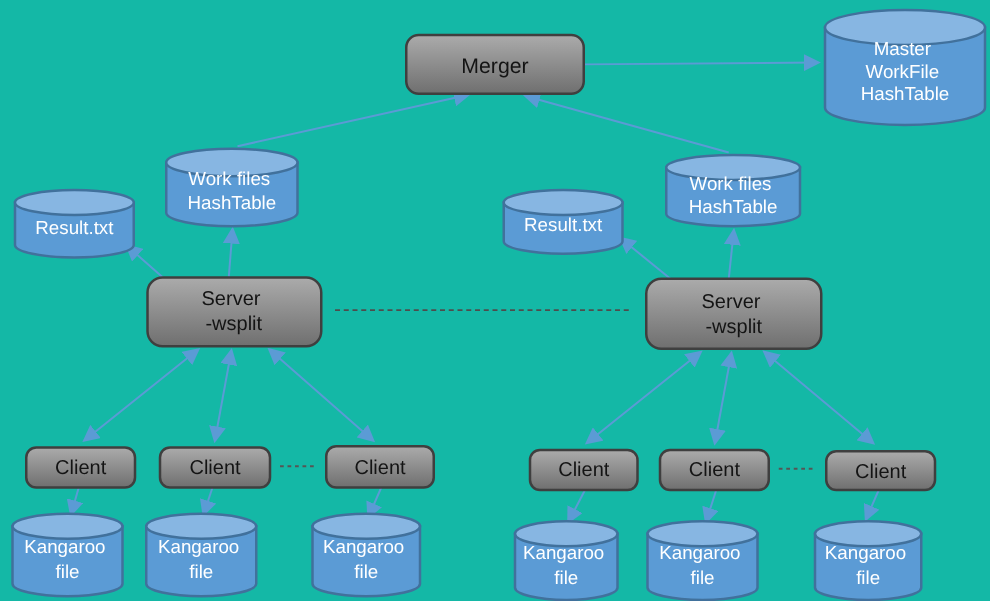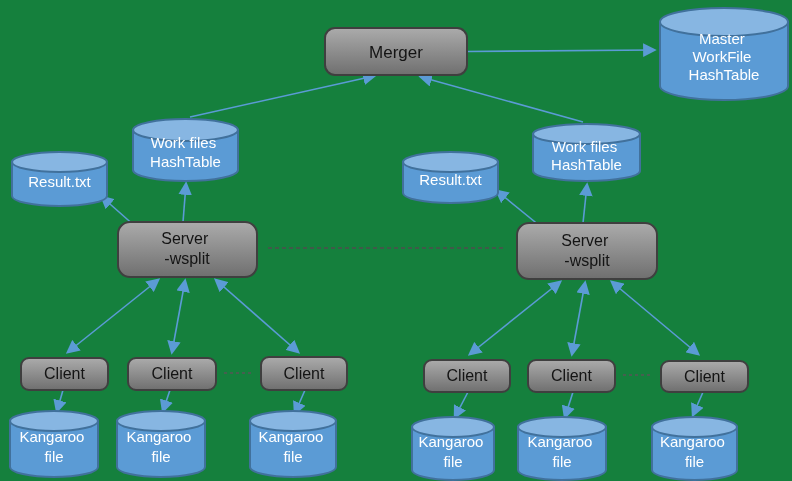--- a/index.html
+++ b/index.html
@@ -1,20 +1,20 @@
 <!DOCTYPE html>
 <html><head>
 <meta charset="utf-8">
 <style>
   html, body { margin: 0; padding: 0; }
   body { background: #ffffff; }
   .stage {
     position: relative;
     width: 792px; height: 481px;
-    background: #15803d;
+    background: #14b8a6;
     overflow: hidden;
     font-family: "Liberation Sans", sans-serif;
   }
   svg { display: block; }
   .box   { fill: url(#grayGrad); stroke: #3f3f3f; stroke-width: 2; }
   .cyl-body { fill: #5b9bd5; stroke: #41719c; stroke-width: 2; }
   .cyl-top  { fill: #87b6e2; stroke: #41719c; stroke-width: 2; }
   .box-label { font-family: "Liberation Sans", sans-serif; font-size: 16px; fill: #141414; }
   .box-label.big { font-size: 17px; }
   .cyl-label { font-family: "Liberation Sans", sans-serif; font-size: 15px; fill: #ffffff; }

